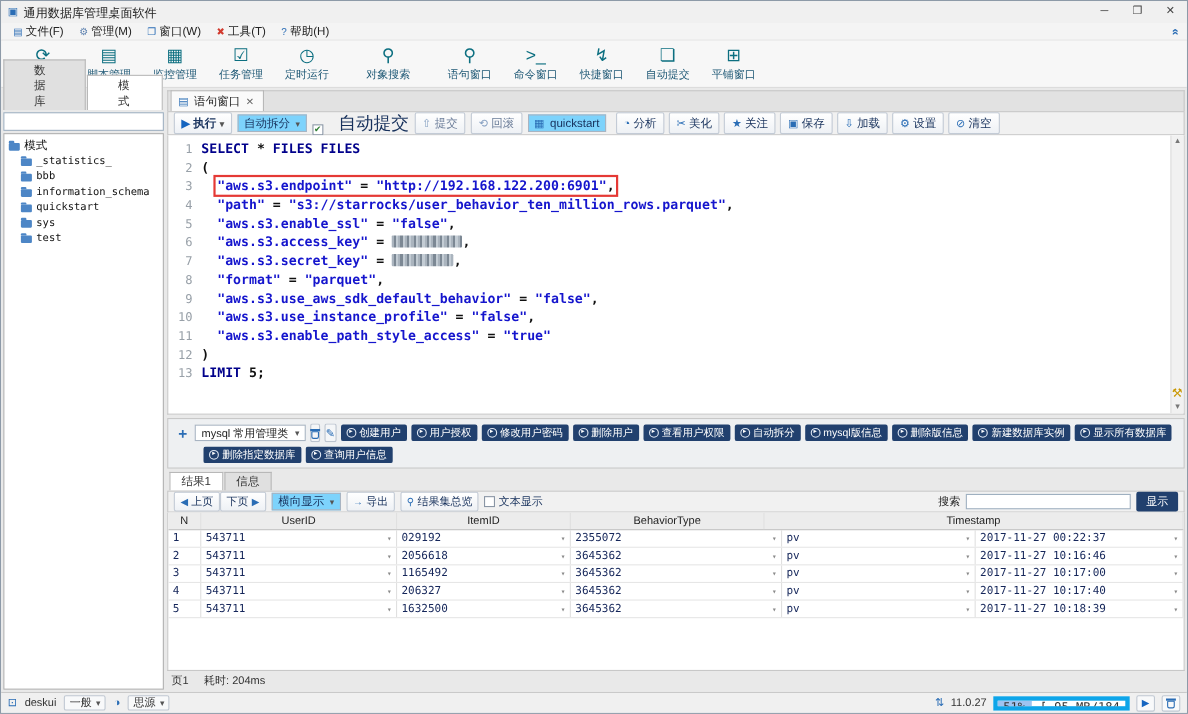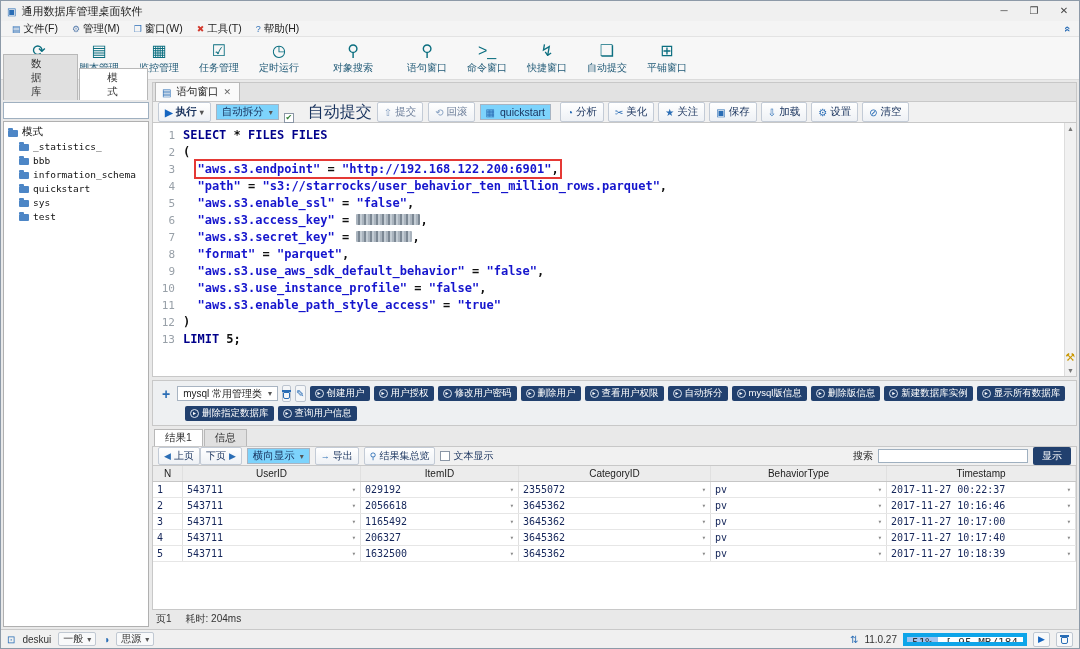--- a/index.html
+++ b/index.html
@@ -486,23 +486,20 @@
           <div id="thead" class="trow head">
               <div class="tcell" style="width: 30px;">
                 <span>N</span>
               </div>
               <div class="tcell" style="width: 178px;">
                 <span>UserID</span>
               </div>
               <div class="tcell" style="width: 158px;">
                 <span>ItemID</span>
               </div>
-              <div class="tcell" style="width: 192px;">
-                <span>CategoryID</span>
-              </div>
               <div class="tcell" style="width: 176px;">
                 <span>BehaviorType</span>
               </div>
               <div class="tcell" style="flex: 1 1 0%;">
                 <span>Timestamp</span>
               </div>
             </div>
           <div id="tbody">
               <div class="trow">
                 <div class="tcell" style="width: 30px;">

